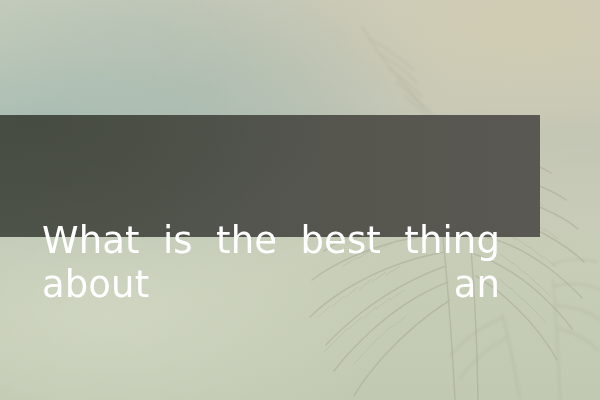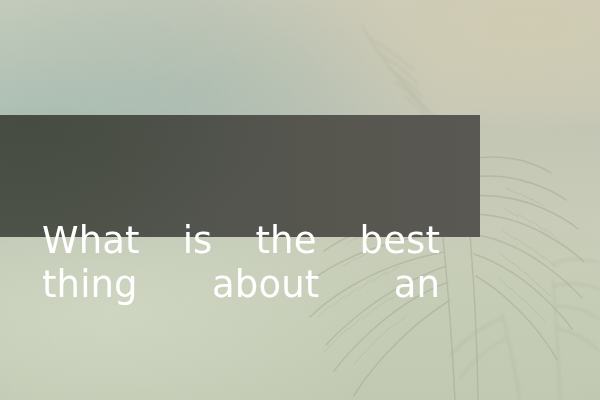--- a/index.html
+++ b/index.html
@@ -106,21 +106,21 @@
         rgba(0, 0, 0, 0) 55%,
         rgba(108, 112, 96, 0.10) 100%
       );
   }
 
   
   .caption-band {
     position: absolute;
     left: 0;
     top: 115px;
-    width: 480px;
+    width: 540px;
     height: 122px;
     background:
       linear-gradient(
         to right,
         #4e5349 0%,
         #4f534a 22%,
         #53554e 48%,
         #57564f 72%,
         #595751 88%,
         #5a5852 100%

